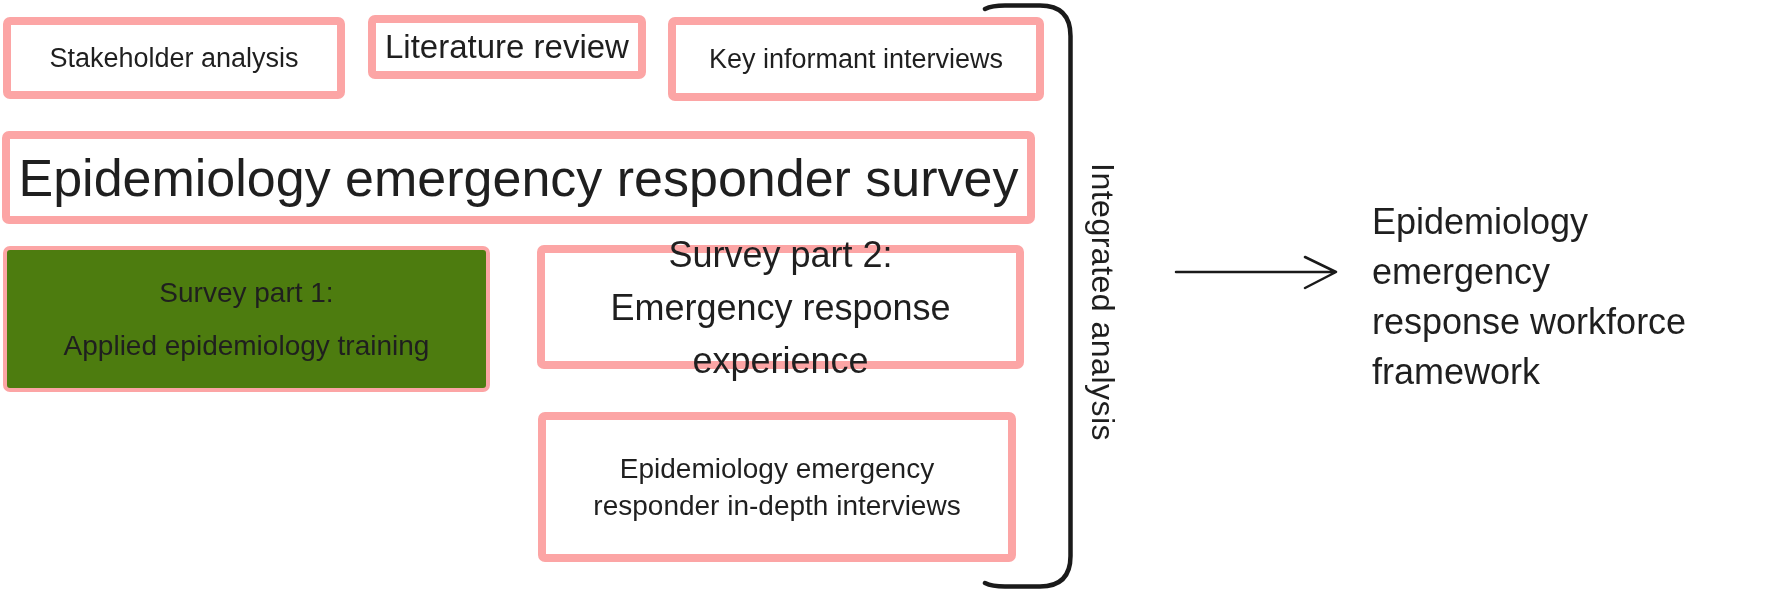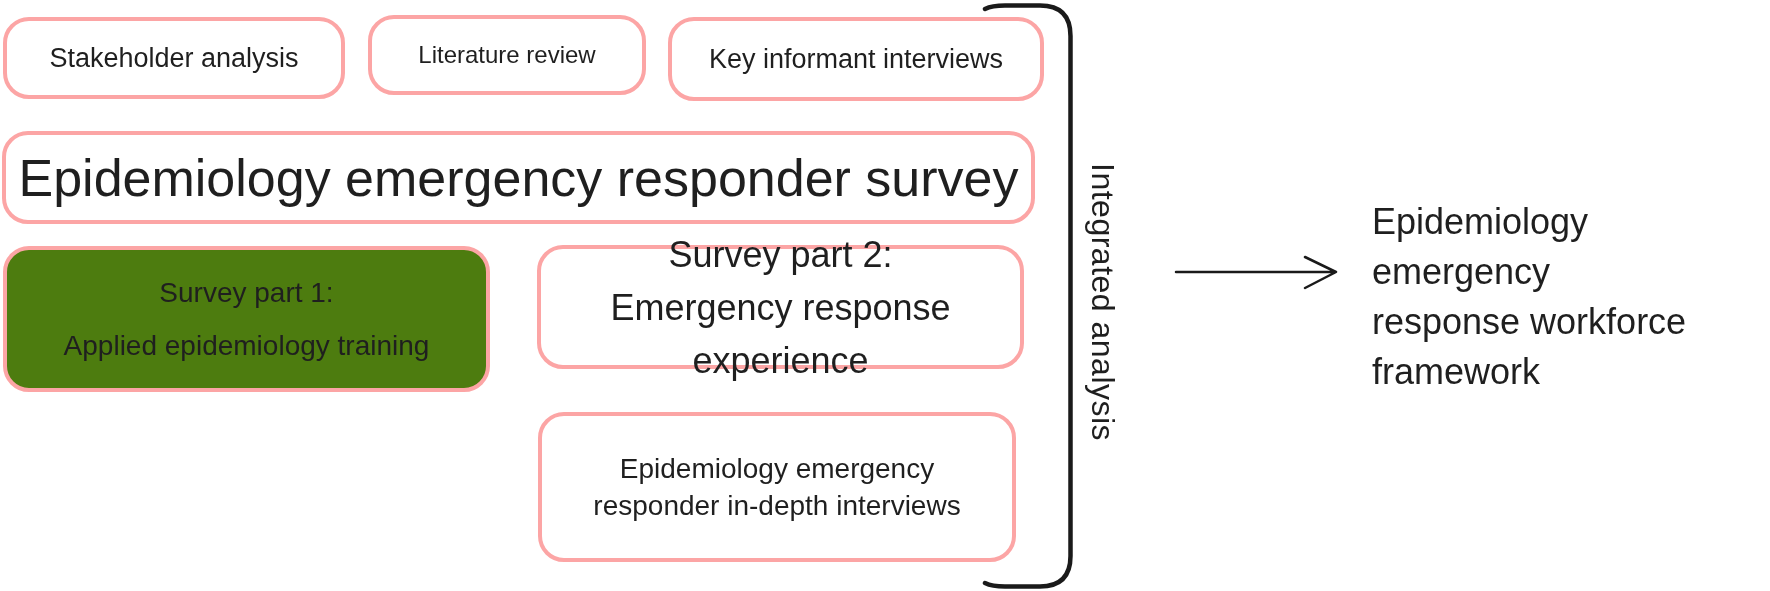--- a/index.html
+++ b/index.html
@@ -12,31 +12,31 @@
     width: 1770px;
     height: 591px;
     background: #ffffff;
     font-family: "Liberation Sans", sans-serif;
     color: #1f1f1f;
     overflow: hidden;
   }
   .box {
     position: absolute;
     box-sizing: border-box;
-    border: 4px solid #fca5a5;
-    border-radius: 26px;
+    border: 8px solid #fca5a5;
+    border-radius: 7px;
     background: #ffffff;
     display: flex;
     align-items: center;
     justify-content: center;
     text-align: center;
     white-space: pre-line;
   }
   #box-stakeholder   { left: 3px;   top: 17px;  width: 342px;  height: 82px;  font-size: 27px; }
-  #box-literature    { left: 368px; top: 15px;  width: 278px;  height: 80px;  font-size: 24px; }
+  #box-literature    { left: 368px; top: 15px;  width: 278px;  height: 64px;  font-size: 33px; }
   #box-keyinformant  { left: 668px; top: 17px;  width: 376px;  height: 84px;  font-size: 27px; }
   #box-survey        { left: 2px;   top: 131px; width: 1033px; height: 93px;  font-size: 52px; }
   #box-part1         { left: 3px;   top: 246px; width: 487px;  height: 146px; font-size: 28px;
                        line-height: 53px; background: #4d7c0f; border-width: 4px; }
   #box-part2         { left: 537px; top: 245px; width: 487px;  height: 124px; font-size: 36px;
                        line-height: 53px; }
   #box-interviews    { left: 538px; top: 412px; width: 478px;  height: 150px; font-size: 28px;
                        line-height: 37px; }
   #bracket-label {
     position: absolute;

